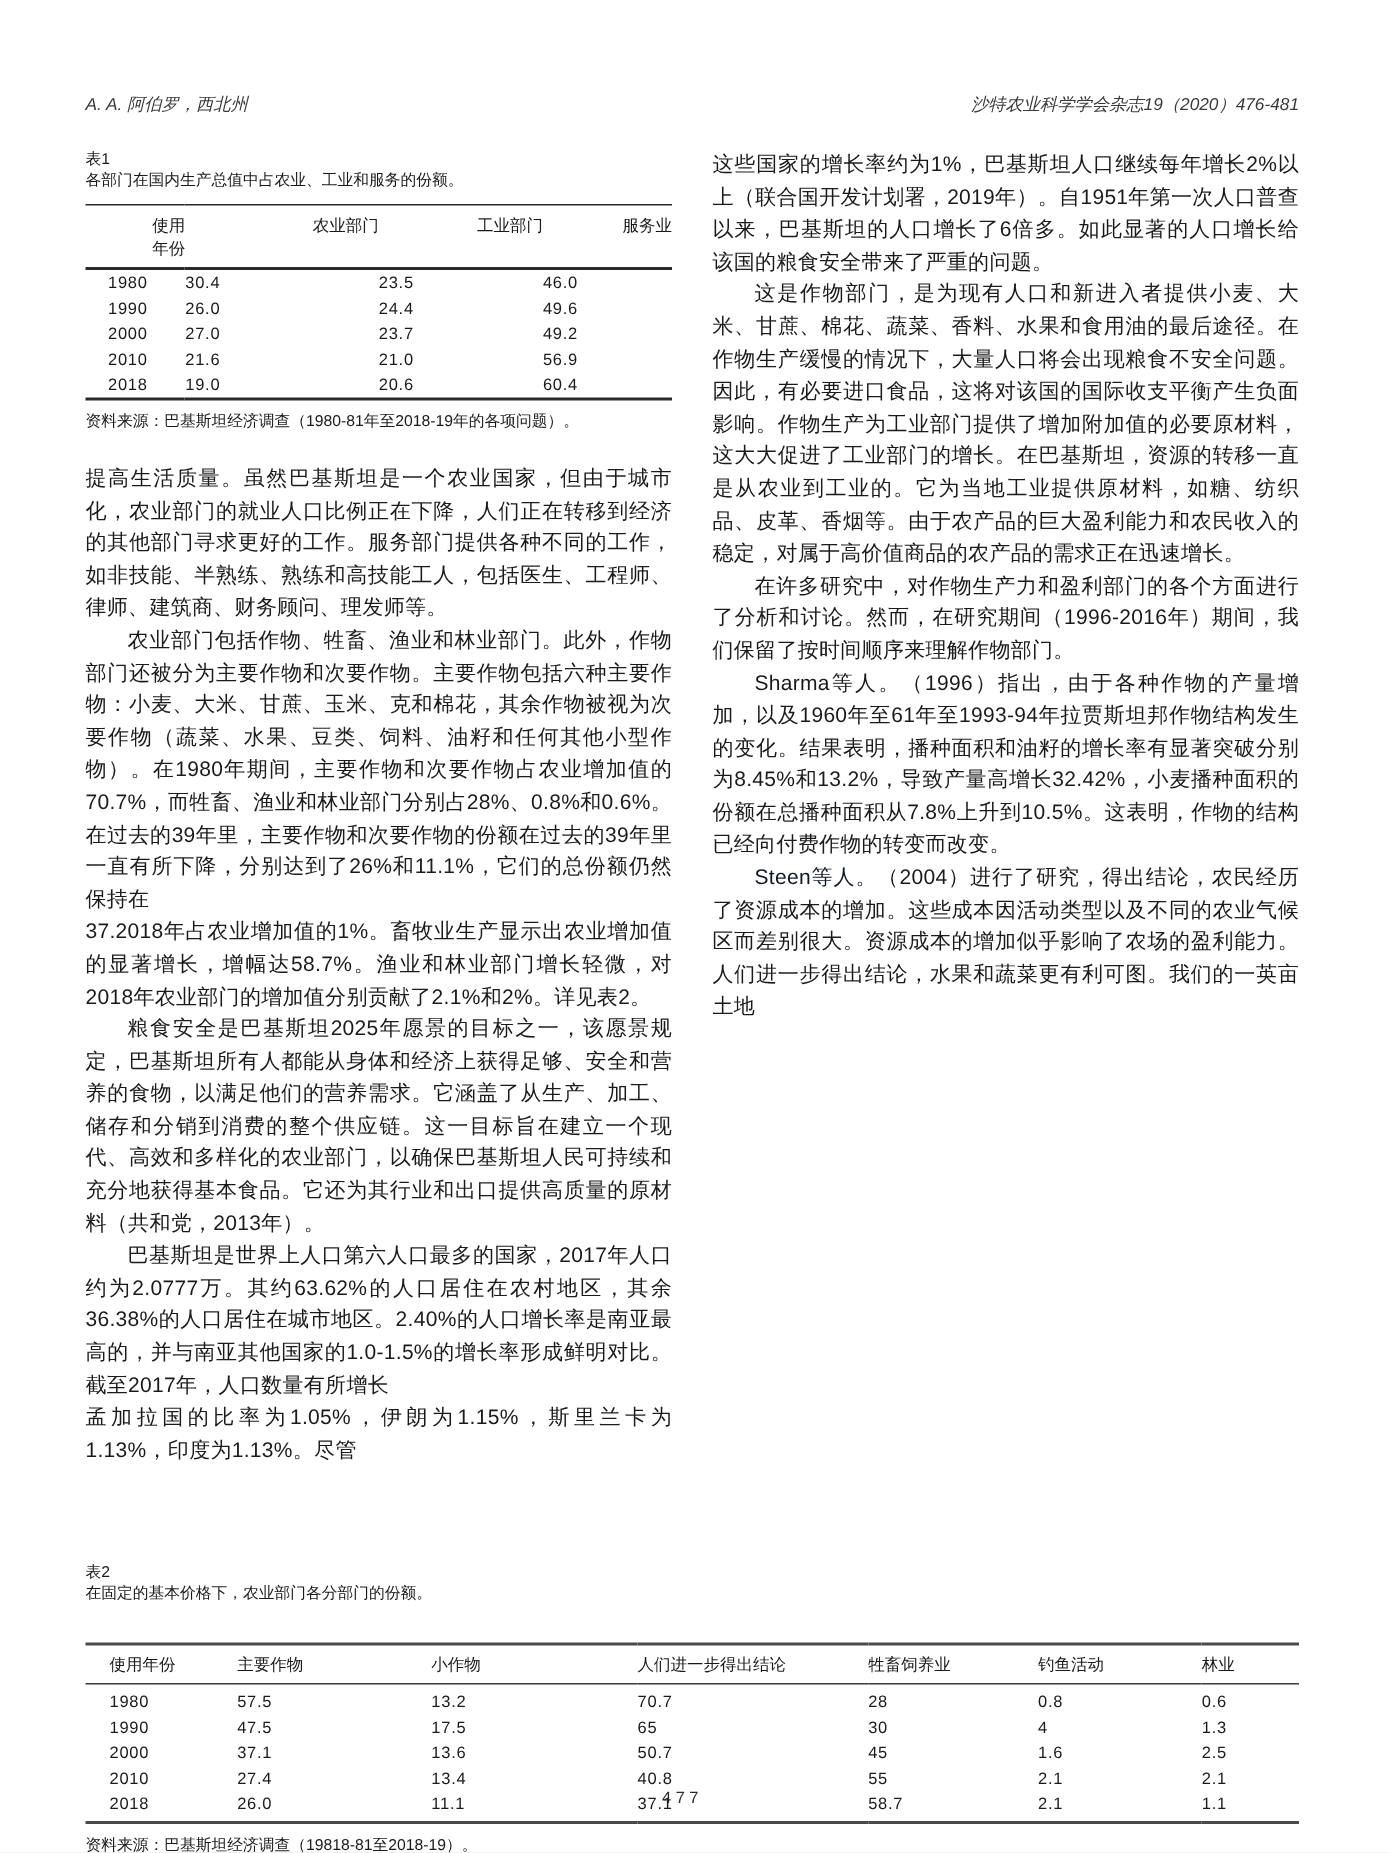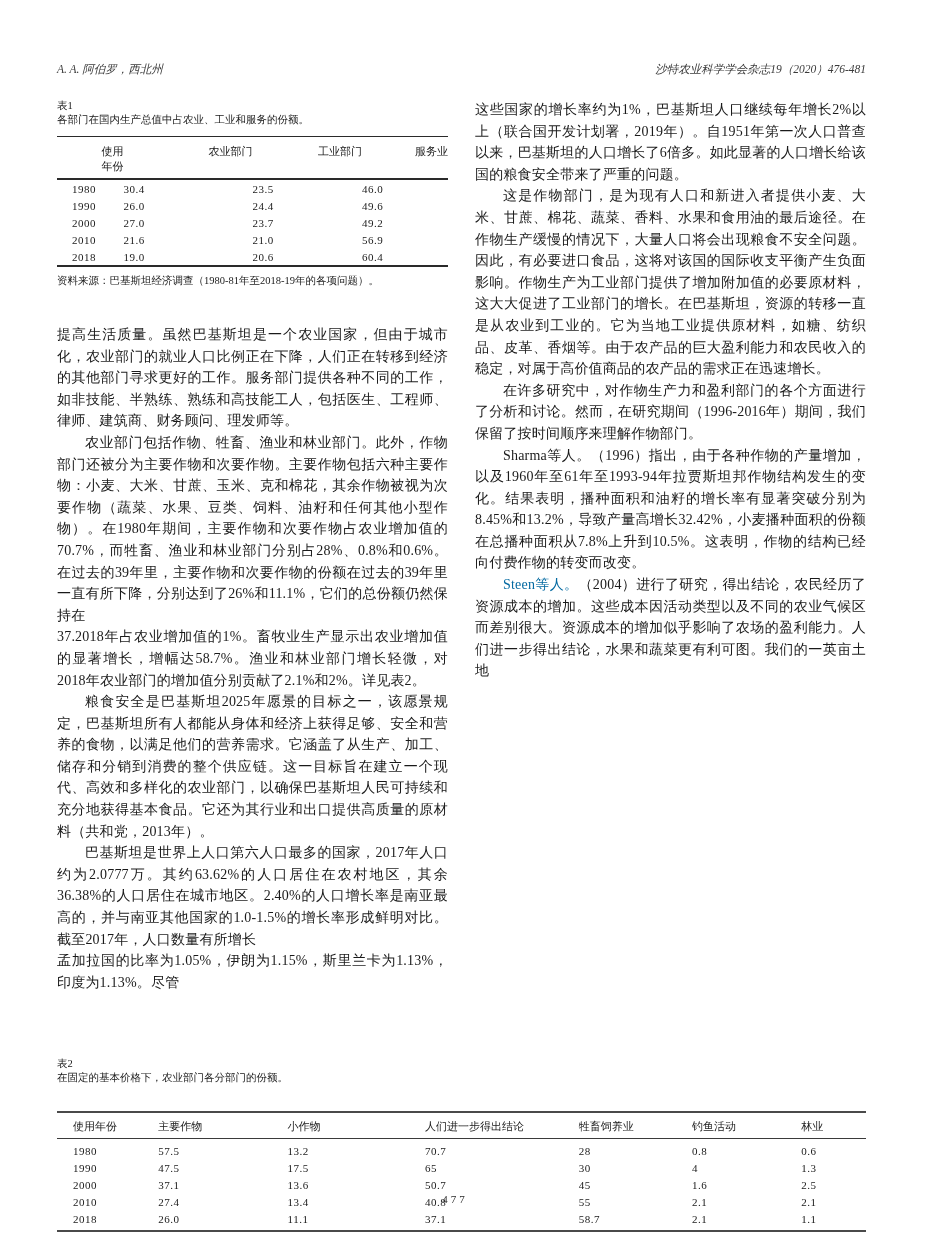--- a/index.html
+++ b/index.html
@@ -2,21 +2,21 @@
 <html><head>
 <meta charset="utf-8">
 <style>
   html, body { margin: 0; padding: 0; background: #e8e8e8; }
   .page {
     position: relative;
     width: 926px;
     height: 1235px;
     margin: 0 auto;
     background: #ffffff;
-    font-family: Liberation Serif, serif;
+    font-family: Liberation Sans, sans-serif;
     color: #1a1a1a;
     box-sizing: border-box;
     padding: 62px 60px 0 57px;
     overflow: hidden;
   }
   
   .meta-row {
     display: flex;
     justify-content: space-between;
     font-size: 11.5px;
@@ -34,27 +34,27 @@
   }
   p.body-par {
     margin: 0;
     font-size: 14px;
     line-height: 21.6px;
     text-align: justify;
     white-space: pre-line;
     letter-spacing: 0.2px;
   }
   p.indent { text-indent: 2em; }
-  .left-pars { margin-top: 36px; }
+  .left-pars { margin-top: 20px; }
   .section-heading {
     font-size: 14px;
     margin: 24px 0 22px 0;
     font-weight: normal;
   }
-  .cite-link { color: #0369a1; }
+  .cite-link { color: #0f172a; }
   
   .tbl-label { font-size: 10.5px; margin: 0; line-height: 14px; }
   .tbl-caption { font-size: 10.5px; margin: 0 0 9px 0; line-height: 14px; }
   table { width: 100%; border-collapse: collapse; font-size: 11px; }
   
   .t1 { border-top: 1px solid #2a2a2a; border-bottom: 2px solid #2a2a2a; }
   .t1 thead th {
     font-weight: normal; text-align: right;
     padding: 7px 0 4px 0;
     border-bottom: 2px solid #2a2a2a;

